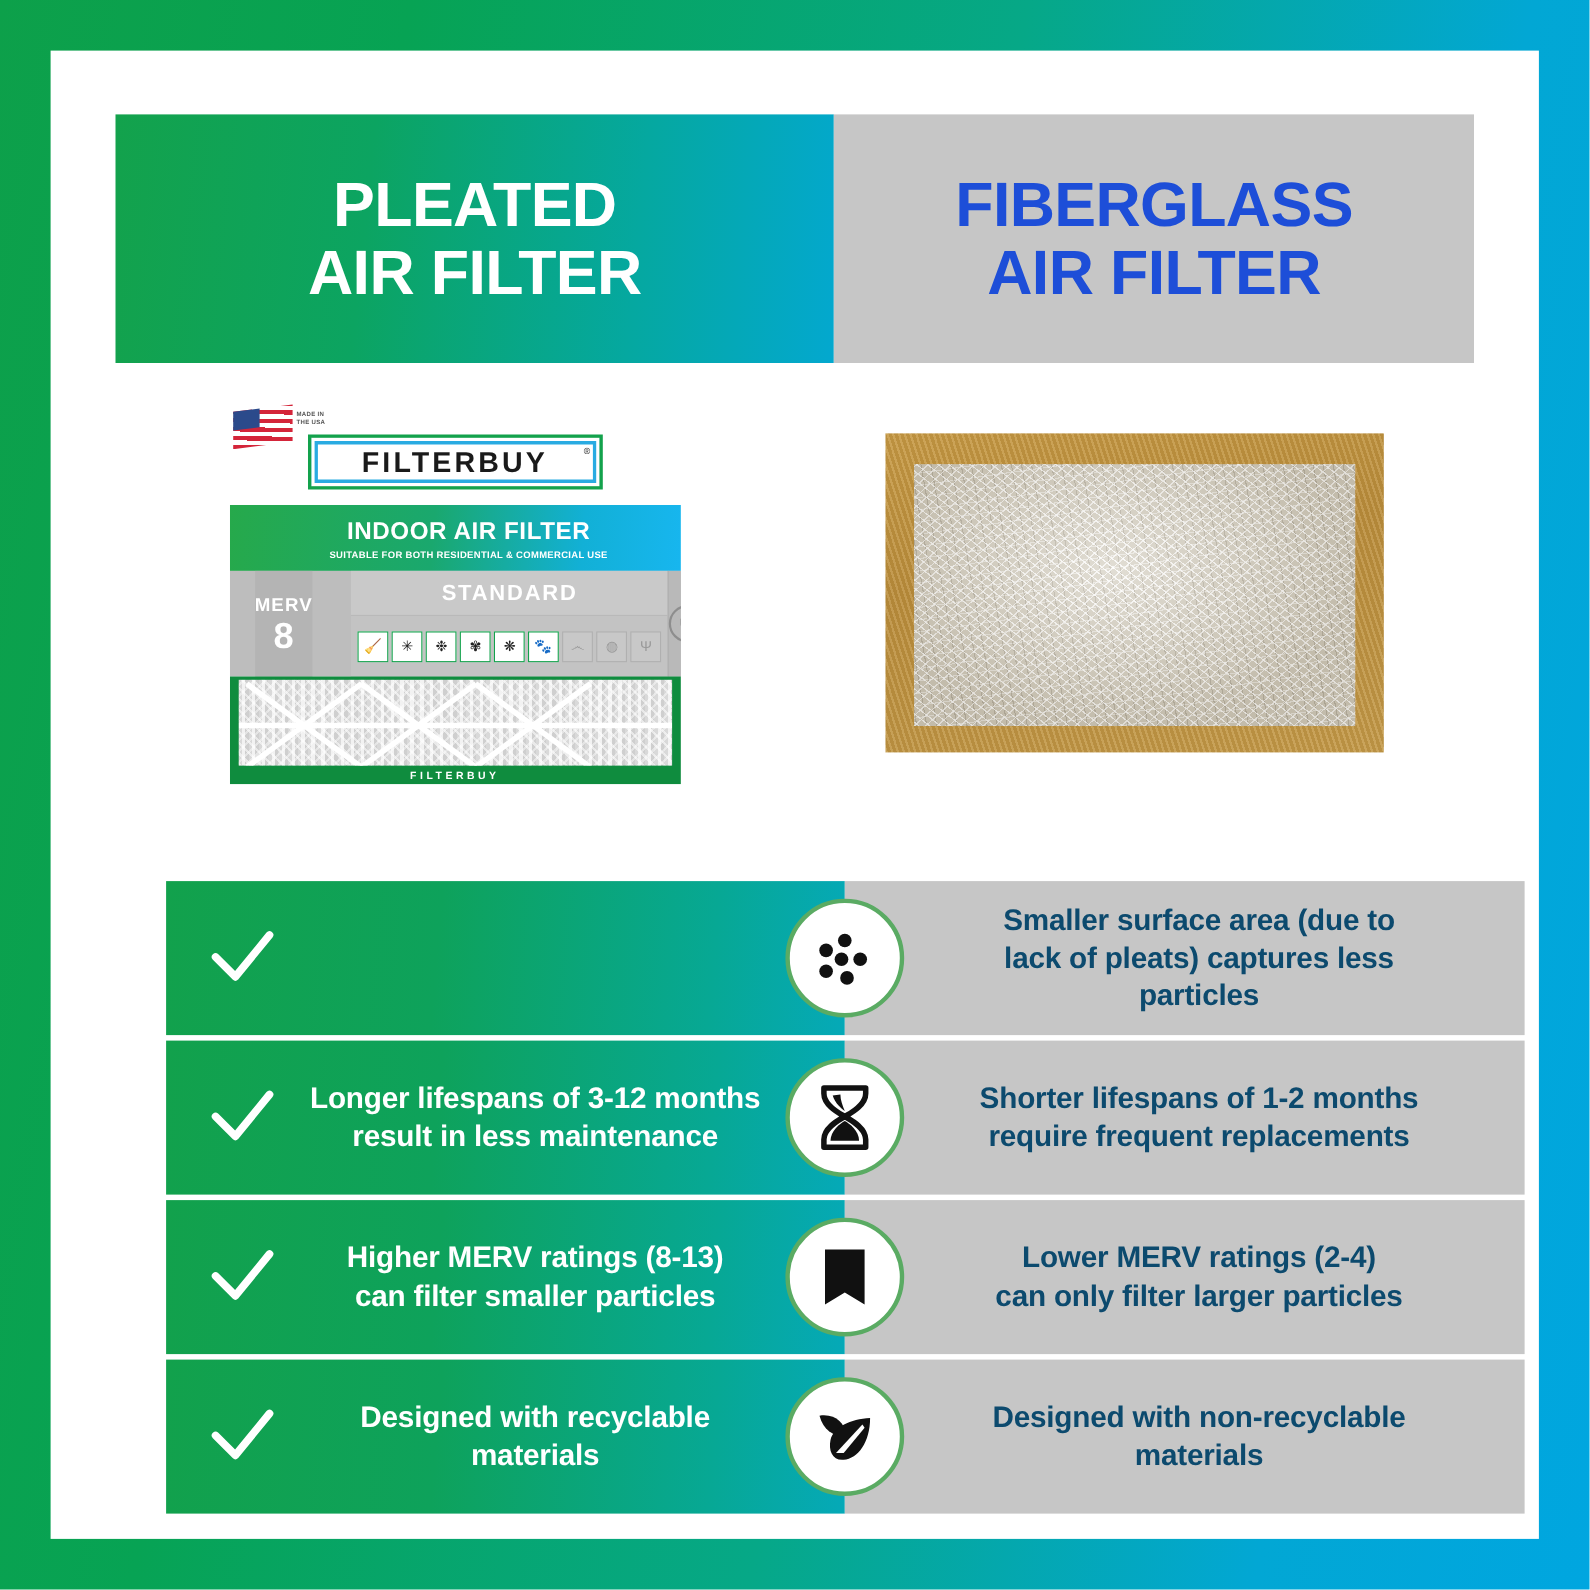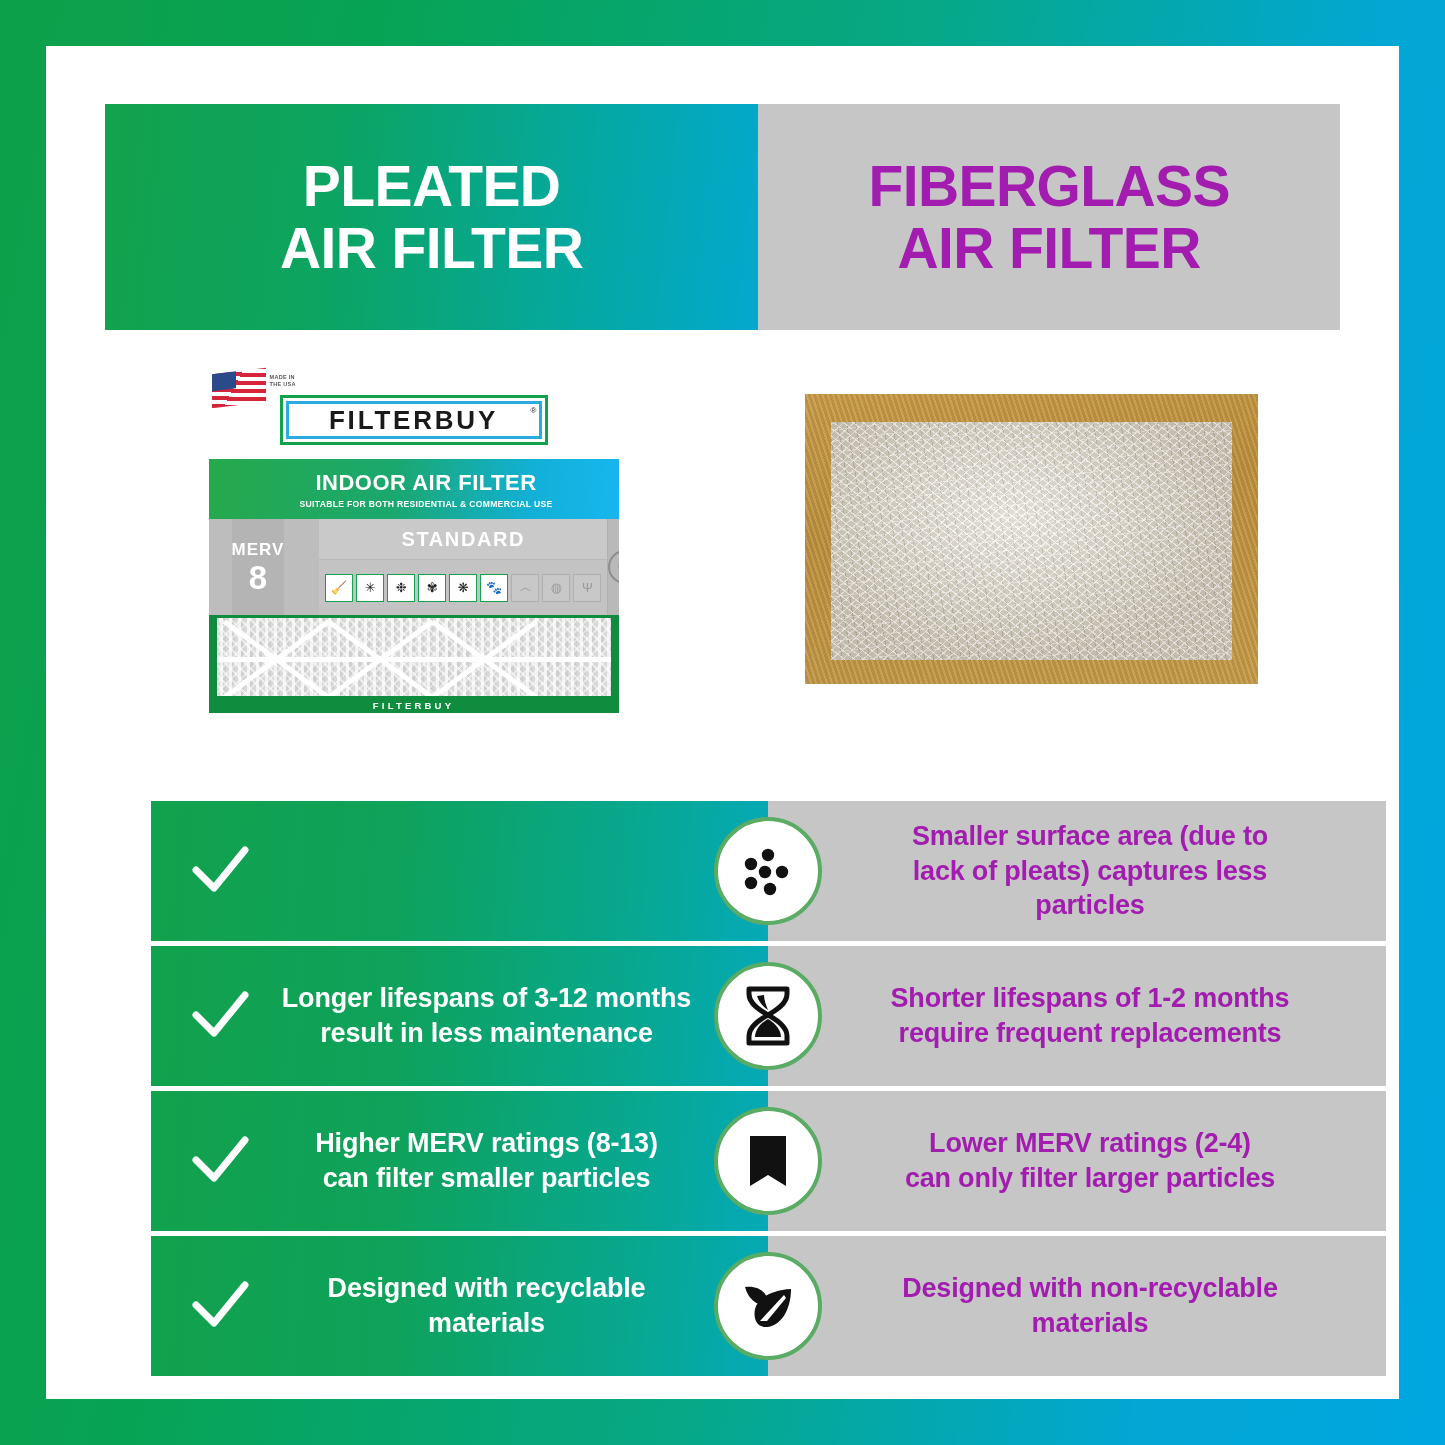--- a/index.html
+++ b/index.html
@@ -59,21 +59,21 @@
   }
   .header-title {
     font-size: 57px;
     font-weight: bold;
     line-height: 1.09;
     text-align: center;
     letter-spacing: -0.6px;
     white-space: pre-line;
   }
   .header-left .header-title { color: #ffffff; }
-  .header-right .header-title { color: #a21caf; }
+  .header-right .header-title { color: #1d4ed8; }
 
   
   .product-row {
     position: absolute;
     left: 59px;
     top: 284px;
     width: 1235px;
     height: 418px;
     display: flex;
   }
@@ -388,21 +388,21 @@
     flex: 1;
     color: #ffffff;
     font-size: 27px;
     font-weight: bold;
     line-height: 1.28;
     text-align: center;
     white-space: pre-line;
     letter-spacing: -0.2px;
   }
   .c-right-text {
-    color: #a21caf;
+    color: #0c4a6e;
     font-size: 27px;
     font-weight: bold;
     line-height: 1.28;
     text-align: center;
     white-space: pre-line;
     letter-spacing: -0.2px;
   }
   .mid-icon {
     position: absolute;
     left: 617px;

